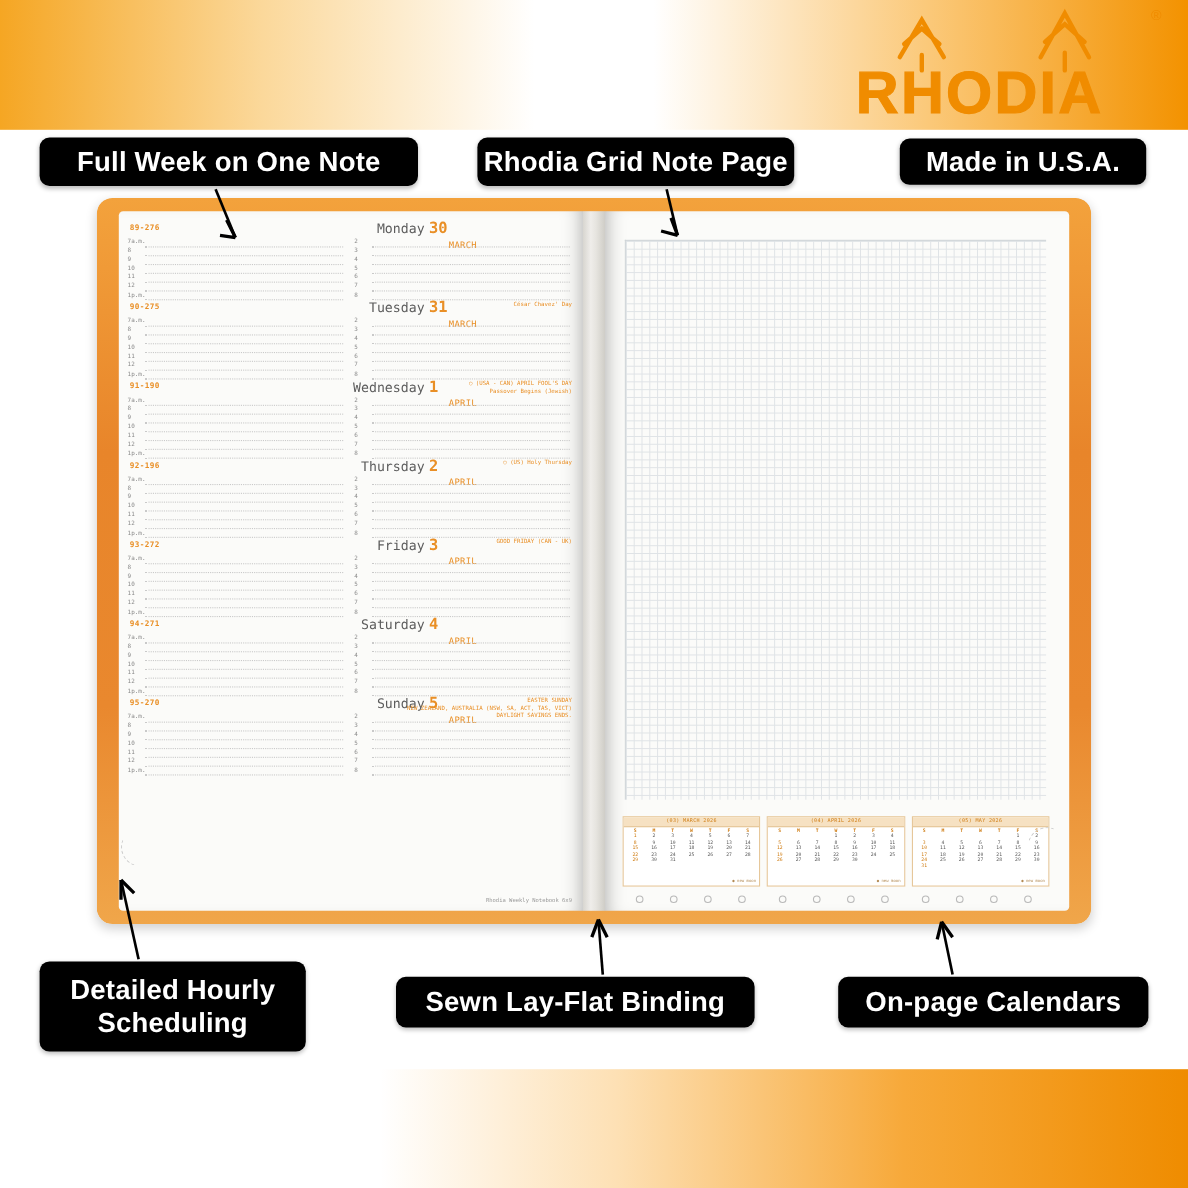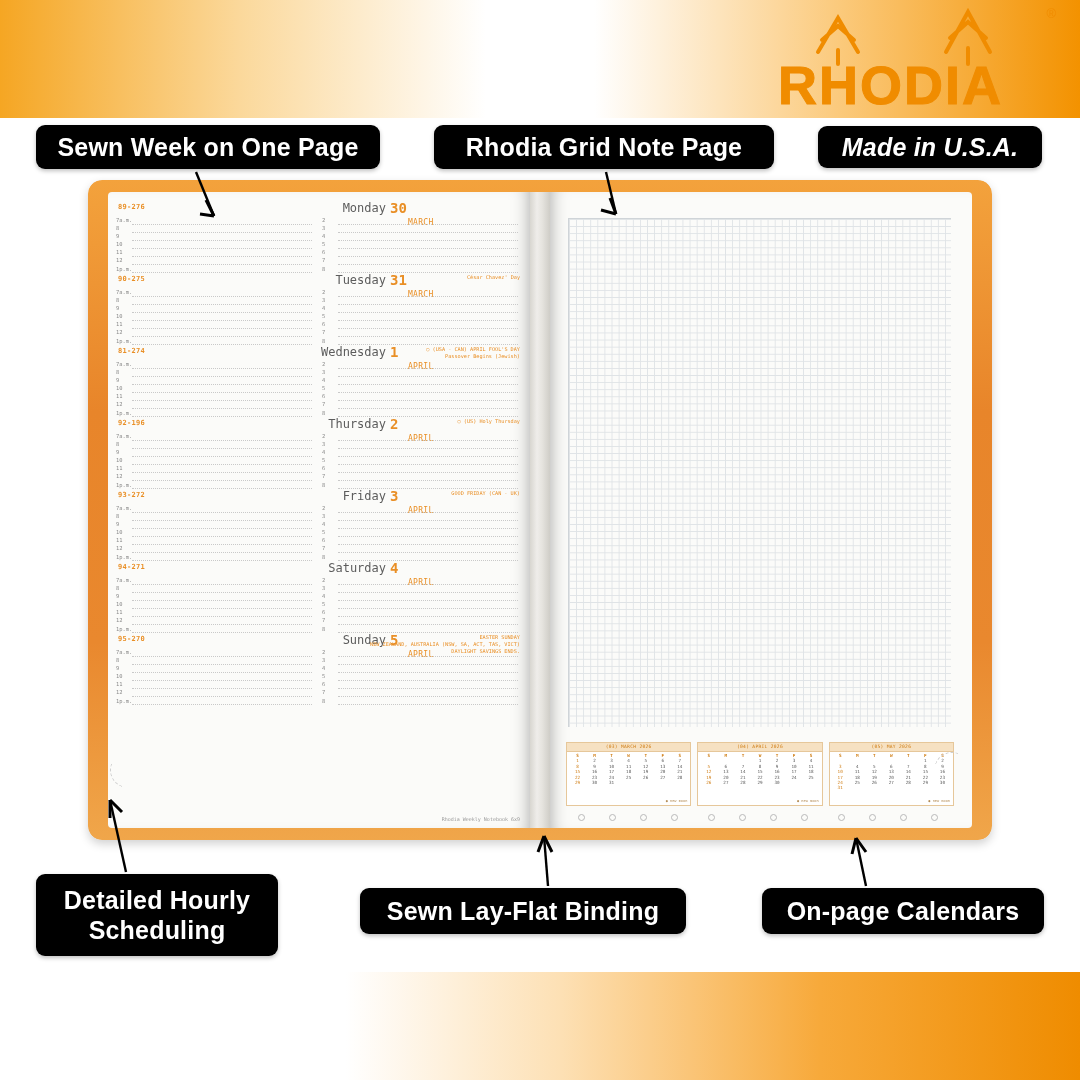--- a/index.html
+++ b/index.html
@@ -157,22 +157,22 @@
   }
   
   .callout{
     position:absolute;background:#000;color:#fff;border-radius:9px;
     font-weight:bold;letter-spacing:.2px;text-align:center;
     display:flex;align-items:center;justify-content:center;
     font-family:"Liberation Sans", sans-serif;
     box-shadow:0 2px 4px rgba(0,0,0,.25);
   }
   #c1{left:36px;top:125px;width:344px;height:44px;font-size:25px;}
-  #c2{left:434px;top:125px;width:340px;height:44px;font-size:25px;}
-  #c3{left:818px;top:126px;width:224px;height:42px;font-size:25px;font-style:italic;}
+  #c2{left:434px;top:125px;width:288px;height:44px;font-size:25px;}
+  #c3{left:818px;top:126px;width:224px;height:42px;font-size:25px;}
   #c4{left:36px;top:874px;width:242px;height:82px;font-size:25px;line-height:30px;}
   #c5{left:360px;top:888px;width:326px;height:46px;font-size:25px;}
   #c6{left:762px;top:888px;width:282px;height:46px;font-size:25px;}
 </style>
 </head>
 <body>
 
 <div class="top-banner"></div>
 
 <div class="brand">
@@ -328,21 +328,21 @@
               </div>
               <div class="hrow">
                 <span class="lbl">8</span>
                 <span class="ln"></span>
               </div>
             </div>
           </div>
         </div>
         <div class="day-block">
           <div class="day-head">
-            <div class="daynum-left">81-274</div>
+            <div class="daynum-left">91-190</div>
             <div class="dayname">Wednesday</div>
             <div class="daynum">1</div>
             <div class="daymonth">APRIL</div>
             <div class="holiday">○ (USA - CAN) APRIL FOOL'S DAY
 Passover Begins (Jewish)</div>
           </div>
           <div class="hours">
             <div class="col a">
               <div class="hrow">
                 <span class="lbl">7a.m.</span>
@@ -872,21 +872,21 @@
         <span class="dot"></span>
         <span class="dot"></span>
       </div>
     </div>
     <div class="corner" style="right:2px;bottom:40px;transform:rotate(290deg);"></div>
   </div>
 </div>
 
 <div class="bottom-banner"></div>
 
-<div class="callout" id="c1">Sewn Week on One Page</div>
+<div class="callout" id="c1">Full Week on One Note</div>
 <div class="callout" id="c2">Rhodia Grid Note Page</div>
 <div class="callout" id="c3">Made in U.S.A.</div>
 <div class="callout" id="c4">Detailed Hourly Scheduling</div>
 <div class="callout" id="c5">Sewn Lay-Flat Binding</div>
 <div class="callout" id="c6">On-page Calendars</div>
 
 <svg width="1080" height="1080" style="position:absolute;left:0;top:0;pointer-events:none;">
   <g stroke="#000" stroke-width="2.4" fill="none">
     <path d="M196 172 L214 216"></path>
       <path d="M214 216 L206 200 M214 216 L200 214" stroke-width="3"></path>

